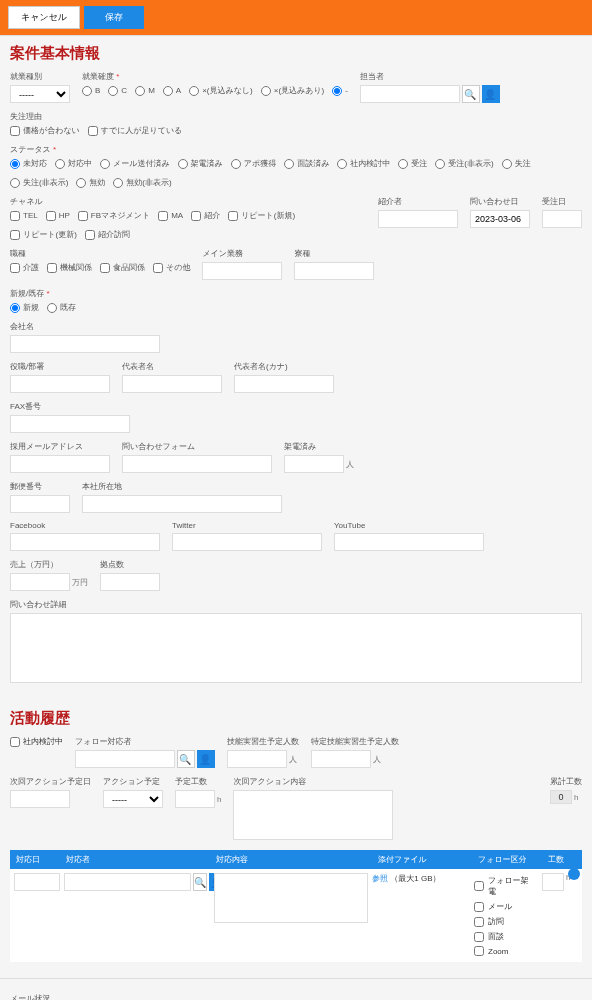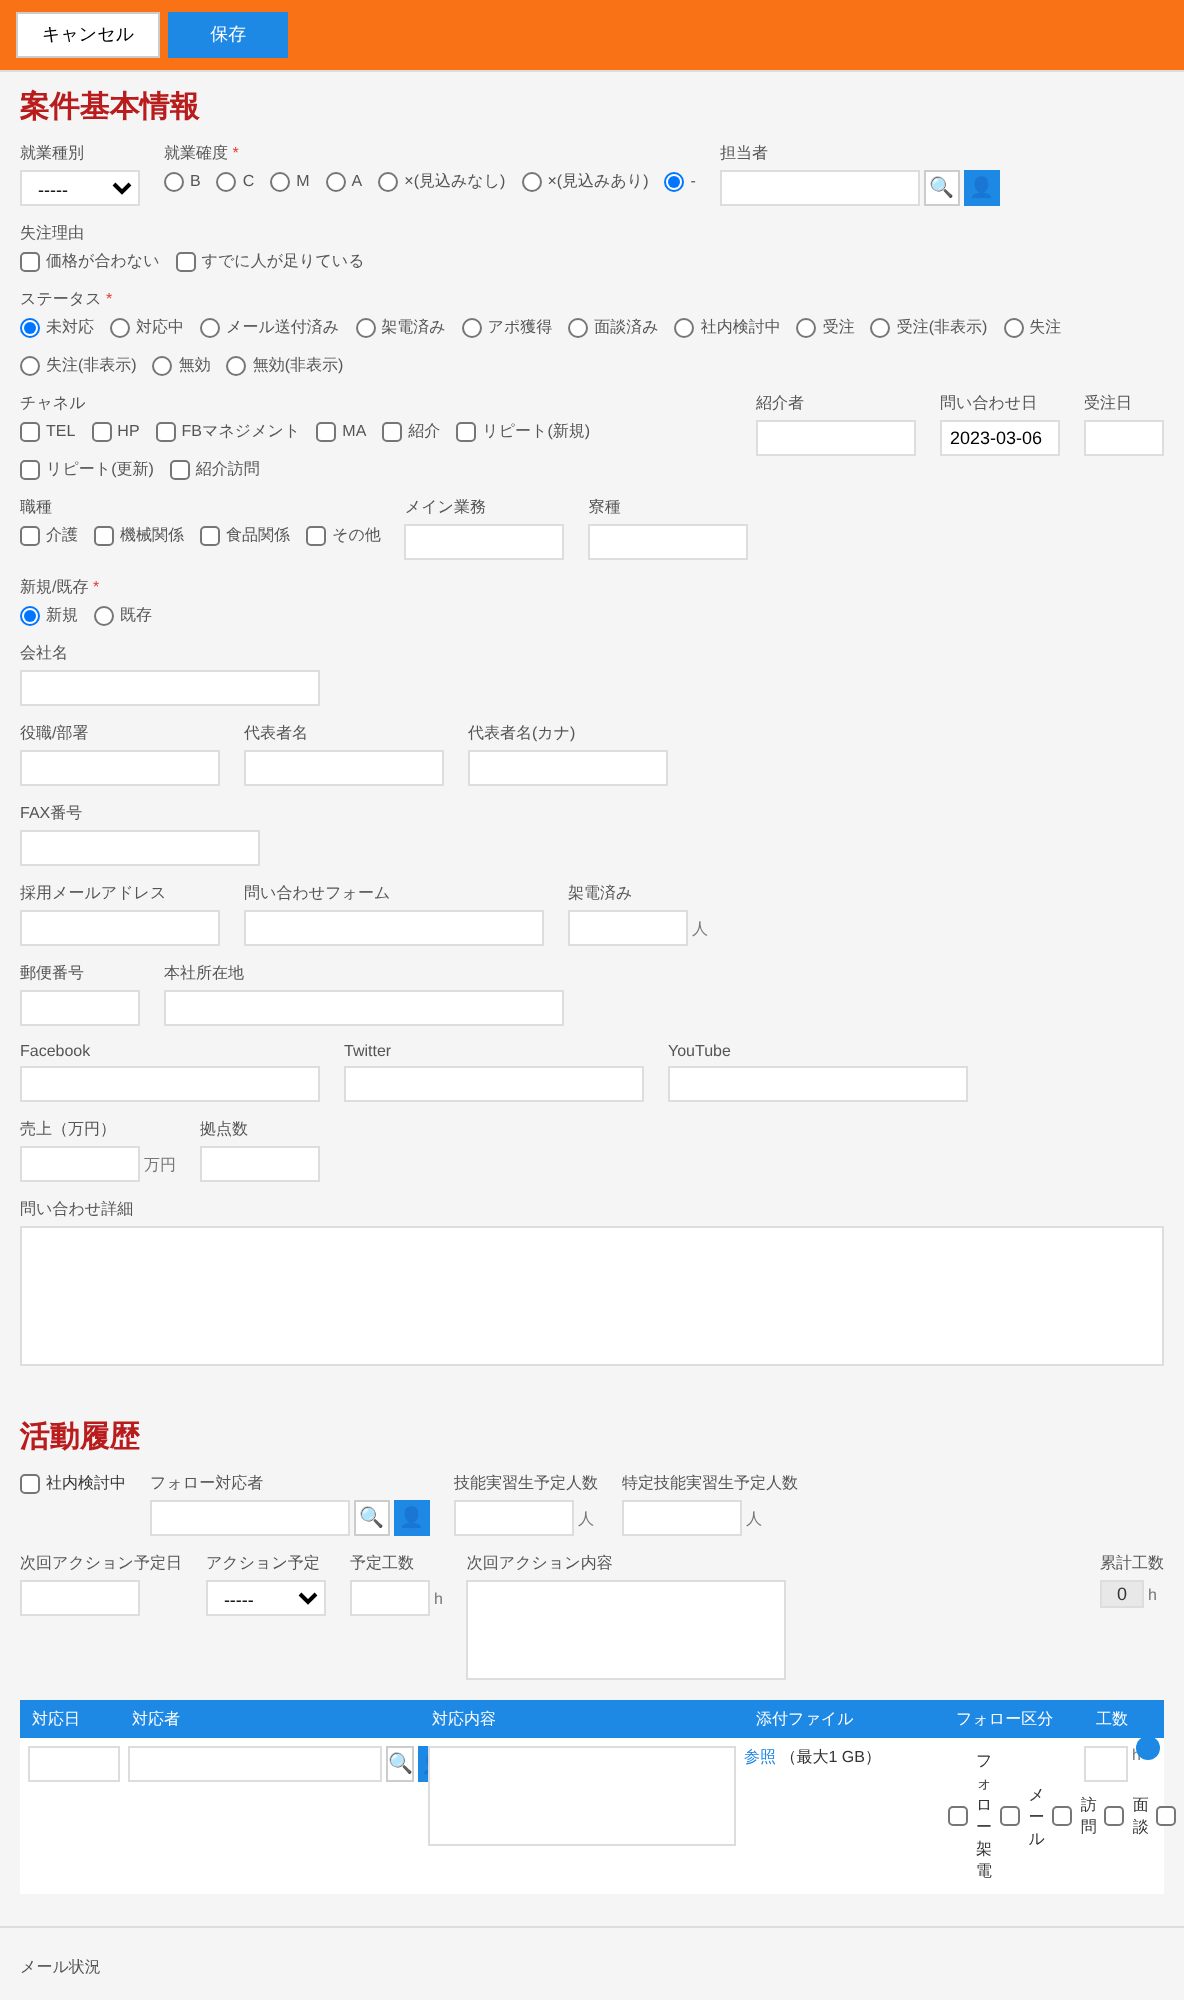--- a/index.html
+++ b/index.html
@@ -25,21 +25,21 @@
 .icon-btn.blue{background:#1e88e5;color:#fff;border-color:#1e88e5}
 .suffix{font-size:8px;color:#777;margin-left:2px}
 .w40{width:40px}.w60{width:60px}.w80{width:80px}.w100{width:100px}.w120{width:120px}.w150{width:150px}.w200{width:200px}
 .tbl-hdr{display:flex;background:#1e88e5;color:#fff;font-size:8px}
 .tbl-hdr>div{padding:4px 6px}
 .tbl-row{display:flex;background:#fff;padding:4px;gap:4px;align-items:flex-start}
 .big-ta{width:100%;height:70px}
 .mail-status{padding:8px 10px}
 .count-box{width:22px;height:14px;background:#e8e8e8;border:1px solid #ddd;text-align:center;line-height:12px}
 .side-dot{position:absolute;right:2px;width:12px;height:12px;background:#1e88e5;border-radius:50%}
-.follow-list{display:flex;flex-direction:row;gap:4px;font-size:8px;padding:2px}
+.follow-list{display:flex;flex-direction:column;gap:4px;font-size:8px;padding:2px}
 .follow-list label{display:flex;align-items:center;gap:4px}
 hr.sep{border:none;border-top:1px solid #ddd;margin:6px 0}
 </style>
 </head>
 <body>
 
 <div class="topbar">
   <button class="btn">キャンセル</button>
   <button class="btn btn-primary">保存</button>
 </div>

